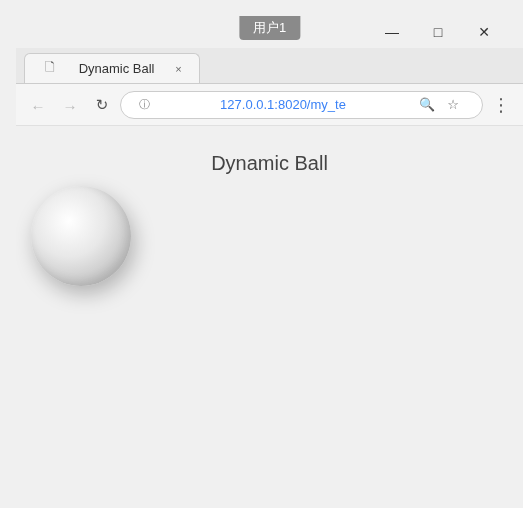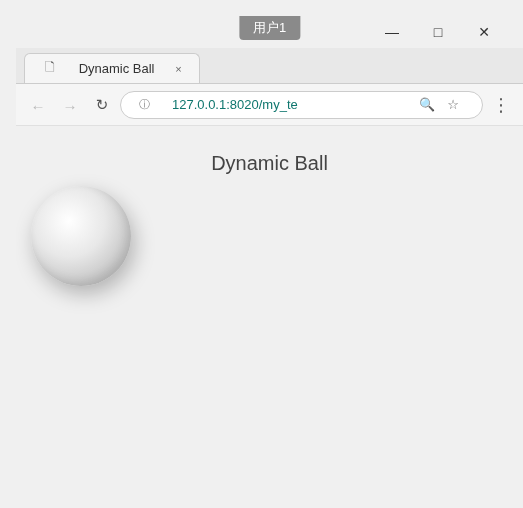--- a/index.html
+++ b/index.html
@@ -100,21 +100,22 @@
       font-size: 13px;
       color: #333;
     }
     .address-icon {
       color: #888;
       font-size: 11px;
     }
     .address-text {
       flex: 1;
       font-size: 13px;
-      color: #0f766e;
+      color: #3b82f6;
+      text-align: center;
     }
     .address-actions {
       display: flex;
       gap: 4px;
     }
     .addr-btn {
       width: 22px;
       height: 22px;
       display: flex;
       align-items: center;

